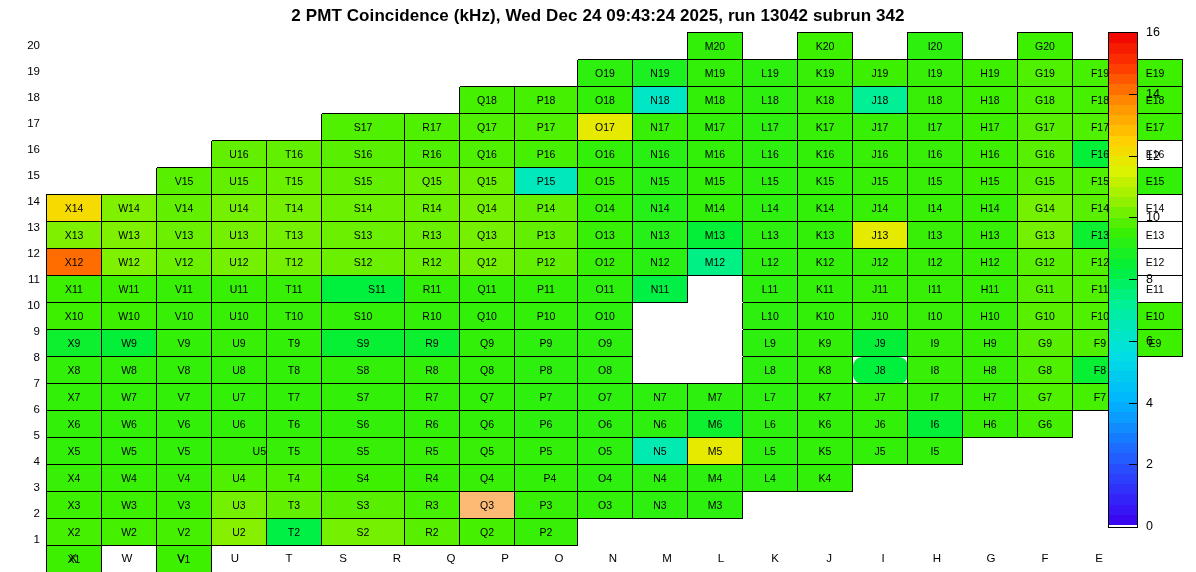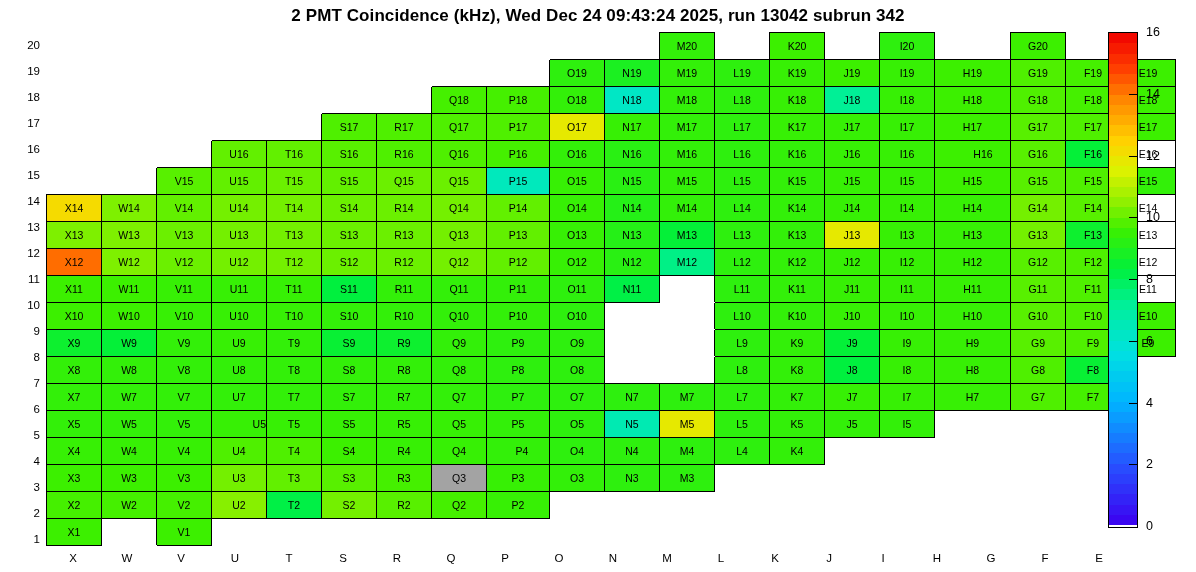--- a/index.html
+++ b/index.html
@@ -252,21 +252,21 @@
             <td style="background: rgb(79, 240, 0);">R16</td>
             <td style="background: rgb(79, 240, 0);">Q16</td>
             <td style="background: rgb(69, 240, 0);">P16</td>
             <td style="background: rgb(51, 240, 9);">O16</td>
             <td style="background: rgb(41, 240, 19);">N16</td>
             <td style="background: rgb(51, 240, 9);">M16</td>
             <td style="background: rgb(46, 240, 14);">L16</td>
             <td style="background: rgb(51, 240, 9);">K16</td>
             <td style="background: rgb(55, 240, 5);">J16</td>
             <td style="background: rgb(55, 240, 5);">I16</td>
-            <td style="background: rgb(60, 240, 0); padding-left: 21px;">H16</td>
+            <td style="background: rgb(60, 240, 0);">H16</td>
             <td style="background: rgb(88, 240, 0);">G16</td>
             <td style="background: rgb(4, 240, 56);">F16</td>
             <td>E16</td>
           </tr>
           <tr>
             <td style="background: rgb(255, 255, 255); border-color: rgb(255, 255, 255) rgb(255, 255, 255) rgb(0, 0, 0); border-width: 1px; border-style: solid; border-image: initial;"></td>
             <td style="background: rgb(255, 255, 255); border-color: rgb(255, 255, 255) rgb(0, 0, 0) rgb(0, 0, 0) rgb(255, 255, 255); border-width: 1px; border-style: solid; border-image: initial;"></td>
             <td style="background: rgb(88, 240, 0);">V15</td>
             <td style="background: rgb(98, 240, 0);">U15</td>
             <td style="background: rgb(107, 240, 0);">T15</td>
@@ -351,21 +351,21 @@
             <td style="background: rgb(88, 240, 0);">G12</td>
             <td style="background: rgb(79, 240, 0);">F12</td>
             <td>E12</td>
           </tr>
           <tr>
             <td style="background: rgb(60, 240, 0);">X11</td>
             <td style="background: rgb(60, 240, 0);">W11</td>
             <td style="background: rgb(55, 240, 5);">V11</td>
             <td style="background: rgb(55, 240, 5);">U11</td>
             <td style="background: rgb(55, 240, 5);">T11</td>
-            <td style="background: rgb(0, 240, 62);">S11</td>
+            <td style="background: rgb(0, 240, 62); padding-left: 28px;">S11</td>
             <td style="background: rgb(51, 240, 9);">R11</td>
             <td style="background: rgb(51, 240, 9);">Q11</td>
             <td style="background: rgb(51, 240, 9);">P11</td>
             <td style="background: rgb(46, 240, 14);">O11</td>
             <td style="background: rgb(0, 240, 70);">N11</td>
             <td style="background: rgb(255, 255, 255); border-color: rgb(0, 0, 0) rgb(0, 0, 0) rgb(255, 255, 255); border-width: 1px; border-style: solid; border-image: initial;"></td>
             <td style="background: rgb(46, 240, 14);">L11</td>
             <td style="background: rgb(51, 240, 9);">K11</td>
             <td style="background: rgb(55, 240, 5);">J11</td>
             <td style="background: rgb(55, 240, 5);">I11</td>
@@ -426,21 +426,21 @@
             <td style="background: rgb(51, 240, 9);">T8</td>
             <td style="background: rgb(51, 240, 9);">S8</td>
             <td style="background: rgb(51, 240, 9);">R8</td>
             <td style="background: rgb(51, 240, 9);">Q8</td>
             <td style="background: rgb(46, 240, 14);">P8</td>
             <td style="background: rgb(46, 240, 14);">O8</td>
             <td style="background: rgb(255, 255, 255); border-color: rgb(255, 255, 255) rgb(255, 255, 255) rgb(0, 0, 0) rgb(0, 0, 0); border-width: 1px; border-style: solid; border-image: initial;"></td>
             <td style="background: rgb(255, 255, 255); border-color: rgb(255, 255, 255) rgb(0, 0, 0) rgb(0, 0, 0) rgb(255, 255, 255); border-width: 1px; border-style: solid; border-image: initial;"></td>
             <td style="background: rgb(46, 240, 14);">L8</td>
             <td style="background: rgb(51, 240, 9);">K8</td>
-            <td style="background: rgb(0, 240, 62);">J8</td>
+            <td style="background: rgb(0, 240, 62); border-radius: 9px;">J8</td>
             <td style="background: rgb(55, 240, 5);">I8</td>
             <td style="background: rgb(55, 240, 5);">H8</td>
             <td style="background: rgb(79, 240, 0);">G8</td>
             <td style="background: rgb(8, 240, 52);">F8</td>
             <td style="background: rgb(255, 255, 255); border-color: rgb(0, 0, 0) rgb(255, 255, 255) rgb(255, 255, 255) rgb(0, 0, 0); border-width: 1px; border-style: solid; border-image: initial;"></td>
           </tr>
           <tr>
             <td style="background: rgb(51, 240, 9);">X7</td>
             <td style="background: rgb(51, 240, 9);">W7</td>
             <td style="background: rgb(51, 240, 9);">V7</td>
@@ -456,20 +456,42 @@
             <td style="background: rgb(46, 240, 14);">L7</td>
             <td style="background: rgb(51, 240, 9);">K7</td>
             <td style="background: rgb(55, 240, 5);">J7</td>
             <td style="background: rgb(55, 240, 5);">I7</td>
             <td style="background: rgb(55, 240, 5);">H7</td>
             <td style="background: rgb(79, 240, 0);">G7</td>
             <td style="background: rgb(69, 240, 0);">F7</td>
             <td style="background: rgb(255, 255, 255); border-color: rgb(255, 255, 255) rgb(255, 255, 255) rgb(255, 255, 255) rgb(0, 0, 0); border-width: 1px; border-style: solid; border-image: initial;"></td>
           </tr>
           <tr>
+            <td style="background: rgb(51, 240, 9);">X6</td>
+            <td style="background: rgb(51, 240, 9);">W6</td>
+            <td style="background: rgb(51, 240, 9);">V6</td>
+            <td style="background: rgb(51, 240, 9);">U6</td>
+            <td style="background: rgb(51, 240, 9);">T6</td>
+            <td style="background: rgb(51, 240, 9);">S6</td>
+            <td style="background: rgb(51, 240, 9);">R6</td>
+            <td style="background: rgb(51, 240, 9);">Q6</td>
+            <td style="background: rgb(46, 240, 14);">P6</td>
+            <td style="background: rgb(46, 240, 14);">O6</td>
+            <td style="background: rgb(46, 240, 14);">N6</td>
+            <td style="background: rgb(13, 240, 47);">M6</td>
+            <td style="background: rgb(46, 240, 14);">L6</td>
+            <td style="background: rgb(51, 240, 9);">K6</td>
+            <td style="background: rgb(51, 240, 9);">J6</td>
+            <td style="background: rgb(4, 240, 56);">I6</td>
+            <td style="background: rgb(55, 240, 5);">H6</td>
+            <td style="background: rgb(69, 240, 0);">G6</td>
+            <td style="background: rgb(255, 255, 255); border-color: rgb(0, 0, 0) rgb(255, 255, 255) rgb(255, 255, 255) rgb(0, 0, 0); border-width: 1px; border-style: solid; border-image: initial;"></td>
+            <td style="background: rgb(255, 255, 255); border: 1px solid rgb(255, 255, 255);"></td>
+          </tr>
+          <tr>
             <td style="background: rgb(51, 240, 9);">X5</td>
             <td style="background: rgb(51, 240, 9);">W5</td>
             <td style="background: rgb(51, 240, 9);">V5</td>
             <td style="background: rgb(55, 240, 5); text-align: right;">U5</td>
             <td style="background: rgb(55, 240, 5);">T5</td>
             <td style="background: rgb(55, 240, 5);">S5</td>
             <td style="background: rgb(55, 240, 5);">R5</td>
             <td style="background: rgb(55, 240, 5);">Q5</td>
             <td style="background: rgb(51, 240, 9);">P5</td>
             <td style="background: rgb(46, 240, 14);">O5</td>
@@ -507,21 +529,21 @@
             <td style="background: rgb(255, 255, 255); border: 1px solid rgb(255, 255, 255);"></td>
           </tr>
           <tr>
             <td style="background: rgb(60, 240, 0);">X3</td>
             <td style="background: rgb(60, 240, 0);">W3</td>
             <td style="background: rgb(60, 240, 0);">V3</td>
             <td style="background: rgb(116, 240, 0);">U3</td>
             <td style="background: rgb(98, 240, 0);">T3</td>
             <td style="background: rgb(88, 240, 0);">S3</td>
             <td style="background: rgb(69, 240, 0);">R3</td>
-            <td style="background: #a3a3a3;">Q3</td>
+            <td style="background: #fdba74;">Q3</td>
             <td style="background: rgb(55, 240, 5);">P3</td>
             <td style="background: rgb(51, 240, 9);">O3</td>
             <td style="background: rgb(46, 240, 14);">N3</td>
             <td style="background: rgb(46, 240, 14);">M3</td>
             <td style="background: rgb(255, 255, 255); border-color: rgb(0, 0, 0) rgb(255, 255, 255) rgb(255, 255, 255) rgb(0, 0, 0); border-width: 1px; border-style: solid; border-image: initial;"></td>
             <td style="background: rgb(255, 255, 255); border-color: rgb(0, 0, 0) rgb(255, 255, 255) rgb(255, 255, 255); border-width: 1px; border-style: solid; border-image: initial;"></td>
             <td style="background: rgb(255, 255, 255); border: 1px solid rgb(255, 255, 255);"></td>
             <td style="background: rgb(255, 255, 255); border: 1px solid rgb(255, 255, 255);"></td>
             <td style="background: rgb(255, 255, 255); border: 1px solid rgb(255, 255, 255);"></td>
             <td style="background: rgb(255, 255, 255); border: 1px solid rgb(255, 255, 255);"></td>

